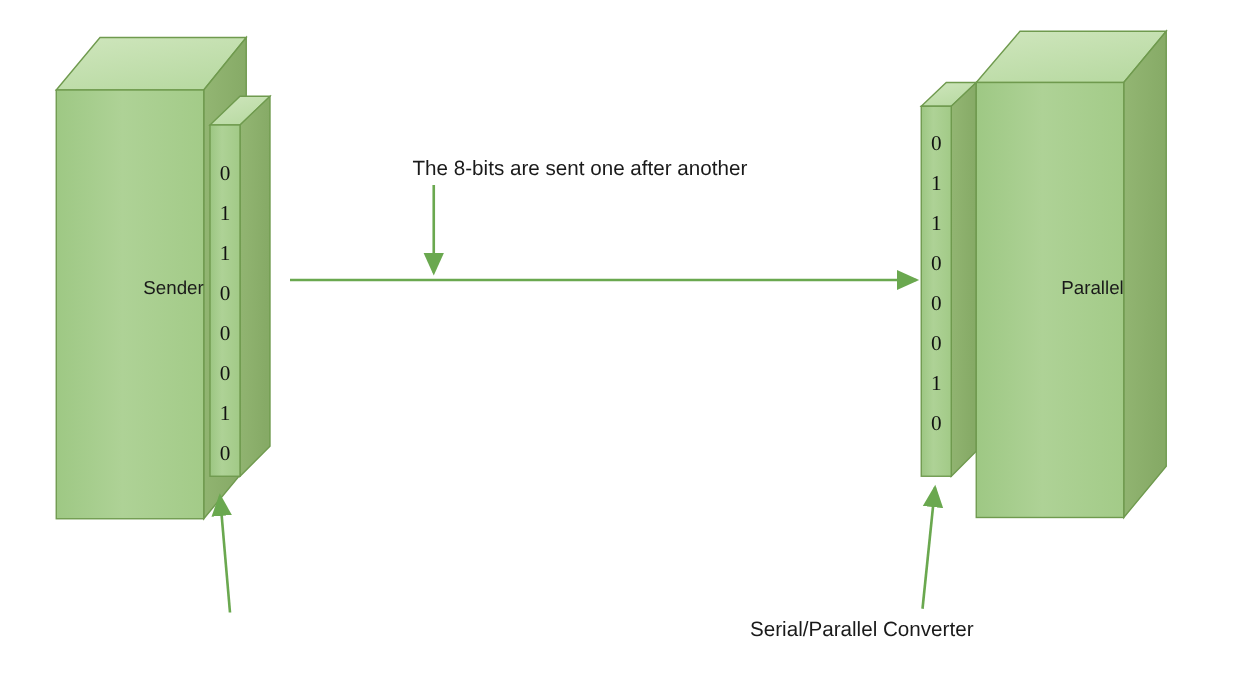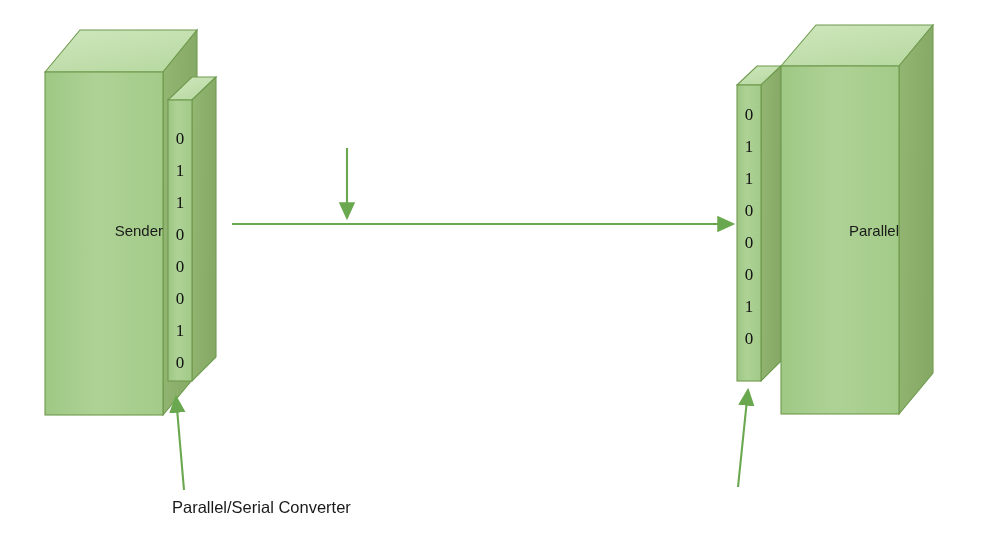--- a/index.html
+++ b/index.html
@@ -156,19 +156,20 @@
       <div class="bit">0</div>
       <div class="bit">1</div>
       <div class="bit">1</div>
       <div class="bit">0</div>
       <div class="bit">0</div>
       <div class="bit">0</div>
       <div class="bit">1</div>
       <div class="bit">0</div>
     </div>
 
+  <div class="caption" style="left:330px; top:126px;">The 8-bits are sent one after another</div>
 
 
 
-  <div class="conv-label" style="left:172px; top:498px;">Parallel/Serial Converter</div>
 
+  <div class="conv-label" style="left:600px; top:495px;">Serial/Parallel Converter</div>
 
 </div>
 
 </body></html>

